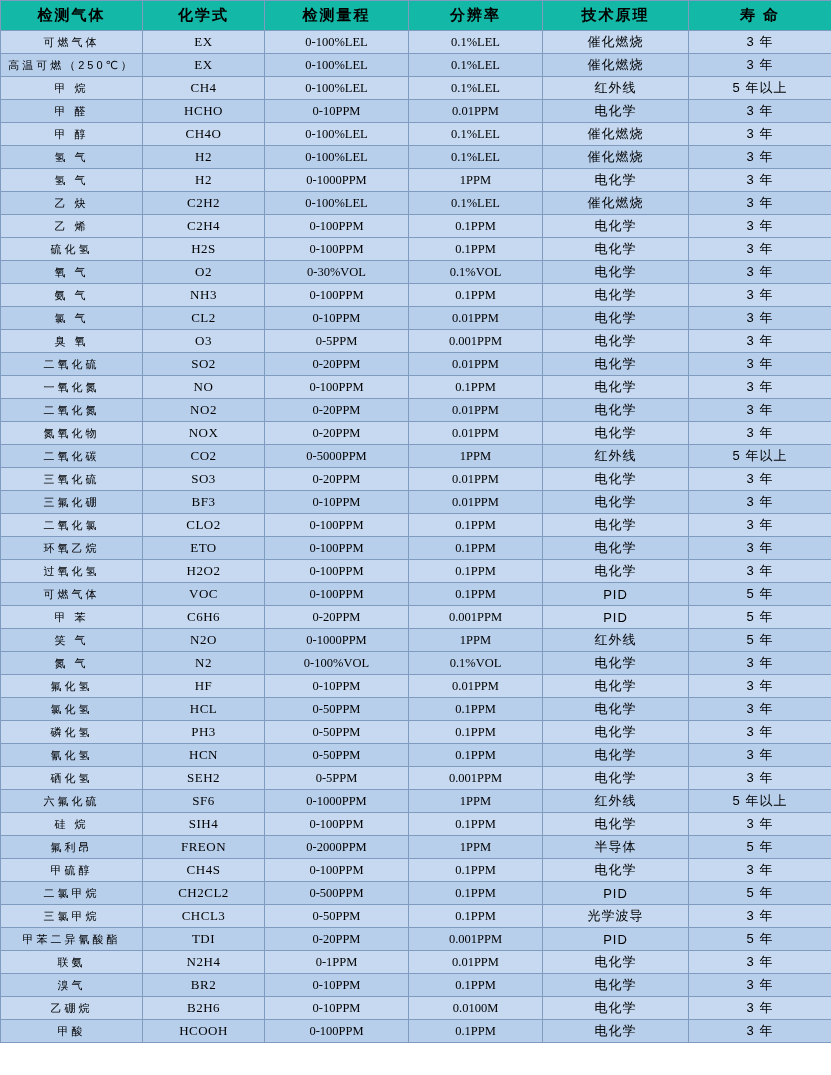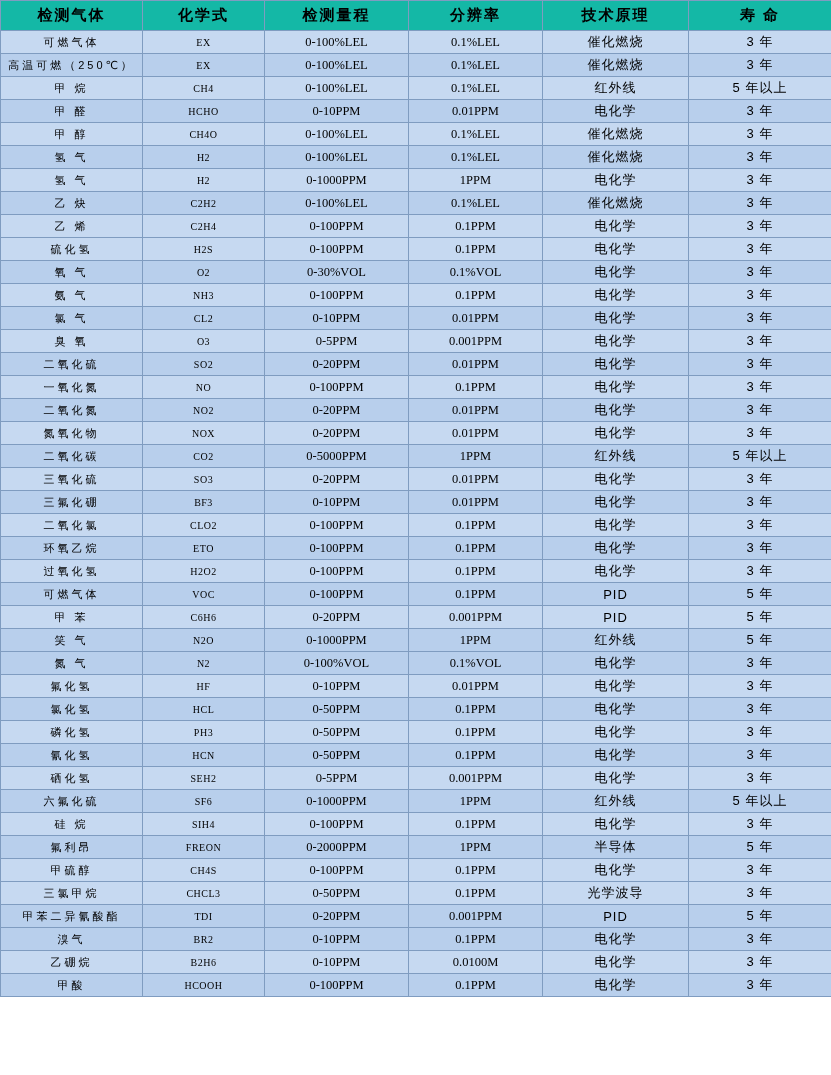--- a/index.html
+++ b/index.html
@@ -46,21 +46,21 @@
   }
   #gas-table tbody tr.alt td {
     background: #b8cfec;
   }
   #gas-table tbody td.name {
     letter-spacing: 3px;
     font-size: 11px;
   }
   #gas-table tbody td.formula {
     font-family: "Liberation Serif", "DejaVu Serif", serif;
-    font-size: 10px;
+    font-size: 13px;
     letter-spacing: 0.5px;
   }
   #gas-table tbody td.range,
   #gas-table tbody td.resolution {
     font-family: "Liberation Serif", "DejaVu Serif", serif;
     font-size: 12.5px;
   }
   #gas-table tbody td.tech {
     letter-spacing: 1px;
   }
@@ -380,35 +380,51 @@
         <td class="life">5 年</td>
       </tr>
       <tr>
         <td class="name">甲硫醇</td>
         <td class="formula">CH4S</td>
         <td class="range">0-100PPM</td>
         <td class="resolution">0.1PPM</td>
         <td class="tech">电化学</td>
         <td class="life">3 年</td>
       </tr>
+      <tr class="alt">
+        <td class="name">二氯甲烷</td>
+        <td class="formula">CH2CL2</td>
+        <td class="range">0-500PPM</td>
+        <td class="resolution">0.1PPM</td>
+        <td class="tech">PID</td>
+        <td class="life">5 年</td>
+      </tr>
       <tr>
         <td class="name">三氯甲烷</td>
         <td class="formula">CHCL3</td>
         <td class="range">0-50PPM</td>
         <td class="resolution">0.1PPM</td>
         <td class="tech">光学波导</td>
         <td class="life">3 年</td>
       </tr>
       <tr class="alt">
         <td class="name">甲苯二异氰酸酯</td>
         <td class="formula">TDI</td>
         <td class="range">0-20PPM</td>
         <td class="resolution">0.001PPM</td>
         <td class="tech">PID</td>
         <td class="life">5 年</td>
+      </tr>
+      <tr>
+        <td class="name">联氨</td>
+        <td class="formula">N2H4</td>
+        <td class="range">0-1PPM</td>
+        <td class="resolution">0.01PPM</td>
+        <td class="tech">电化学</td>
+        <td class="life">3 年</td>
       </tr>
       <tr class="alt">
         <td class="name">溴气</td>
         <td class="formula">BR2</td>
         <td class="range">0-10PPM</td>
         <td class="resolution">0.1PPM</td>
         <td class="tech">电化学</td>
         <td class="life">3 年</td>
       </tr>
       <tr>

